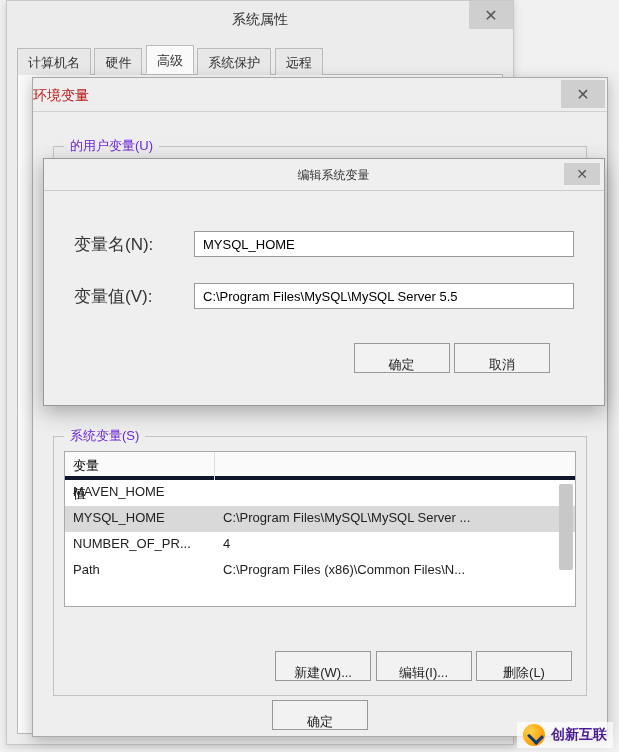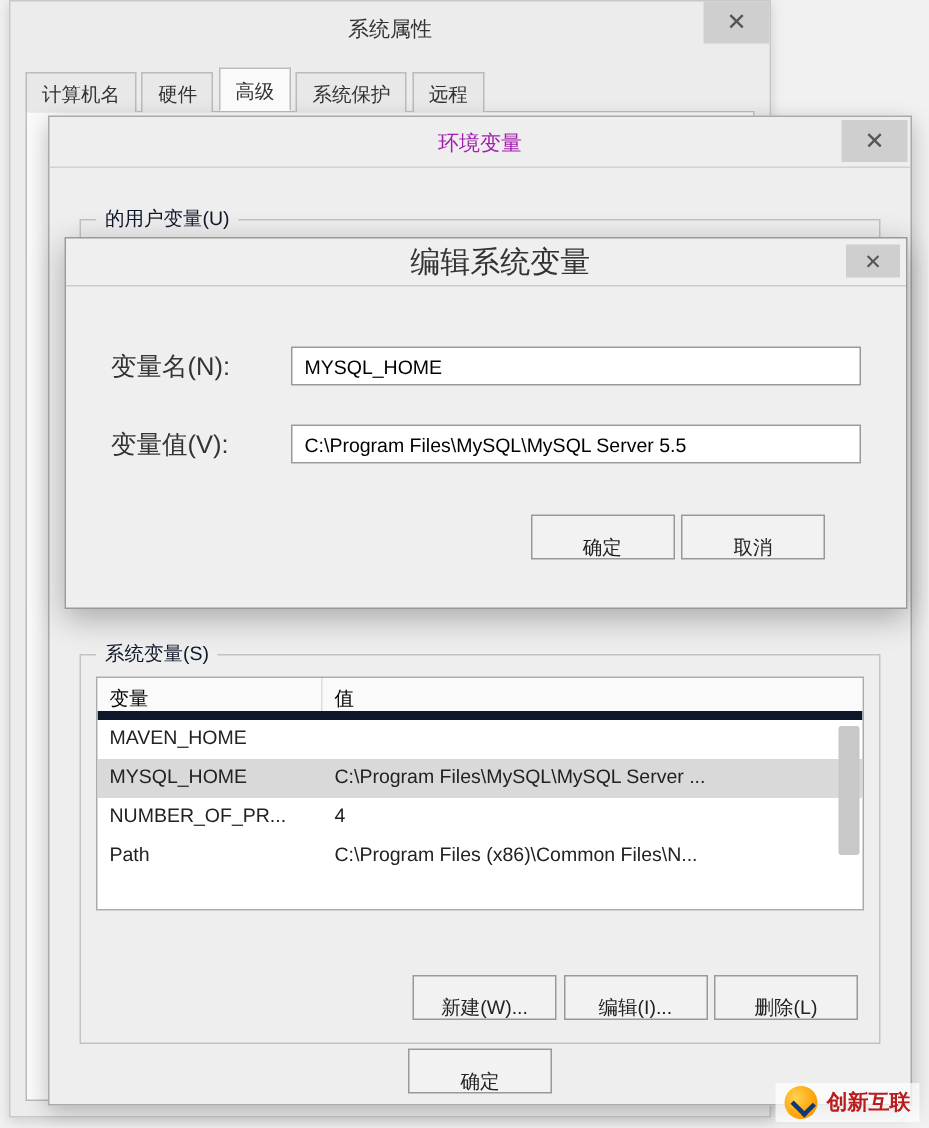--- a/index.html
+++ b/index.html
@@ -13,58 +13,58 @@
 
   .tabstrip { position:relative; height:30px; margin:8px 10px 0 10px; border-bottom:1px solid #bbb; }
   .tab { display:inline-block; height:27px; line-height:27px; padding:0 10px; font-size:13px; color:#333; background:#e8e8e8; border:1px solid #bbb; border-bottom:none; margin-right:-1px; position:relative; top:2px; cursor:pointer; }
   .tab.active { background:#fafafa; top:0; height:29px; line-height:29px; z-index:2; border-bottom:1px solid #fafafa; }
 
   .tabbody { position:absolute; left:10px; right:10px; top:74px; bottom:10px; background:#fafafa; border:1px solid #bbb; border-top:none; }
 
   
   .envdlg { position:absolute; left:14px; top:2px; width:576px; height:660px; background:#eeeeee; border:1px solid #aaa; box-shadow:0 4px 14px rgba(0,0,0,.25); }
   .envdlg-titlebar { position:relative; height:34px; border-bottom:1px solid #d0d0d0; }
-  .envdlg-title { text-align:center; line-height:34px; font-size:14px; color:#a21caf; }
+  .envdlg-title { text-align:left; line-height:34px; font-size:14px; color:#b91c1c; }
   .envdlg .close-btn { right:2px; top:2px; }
 
   .groupbox { position:absolute; border:1px solid #c3c3c3; background:#eeeeee; }
-  .grouplabel { position:absolute; top:-10px; left:10px; background:#eeeeee; padding:0 6px; font-size:13px; color:#0f172a; }
+  .grouplabel { position:absolute; top:-10px; left:10px; background:#eeeeee; padding:0 6px; font-size:13px; color:#6d28d9; }
 
   .uservars-group { left:20px; top:68px; width:534px; height:60px; }
   .sysvars-group { left:20px; top:358px; width:534px; height:260px; }
 
   
   .editdlg { position:absolute; left:10px; top:80px; width:562px; height:248px; background:#efefef; border:1px solid #999; box-shadow:0 6px 20px rgba(0,0,0,.3); z-index:5; }
   .editdlg-titlebar { position:relative; height:32px; border-bottom:1px solid #ccc; }
-  .editdlg-title { text-align:center; line-height:32px; font-size:20px; color:#333;margin-left:19px; }
+  .editdlg-title { text-align:center; line-height:32px; font-size:12px; color:#333;margin-left:19px; }
   .editdlg .close-btn { right:4px; top:4px; width:36px; height:22px; font-size:14px; }
 
   .editform { padding:40px 30px 0 30px; }
   .formrow { display:flex; align-items:center; margin-bottom:26px; }
   .formrow label { width:120px; font-size:17px; color:#333; }
   .formrow input { flex:1; height:26px; padding:0 8px; font-size:13px; border:1px solid #999; background:#fff; }
   .editbtns { text-align:right; padding:8px 24px 0 0; }
   .winbtn { display:inline-block; min-width:96px; height:30px; margin-left:0; background:#f2f2f2; border:1px solid #999; font-size:13px; color:#222; cursor:pointer; padding:12px 14px; }
 
   
   .tablewrap { position:absolute; left:10px; top:14px; right:10px; height:156px; border:1px solid #aaa; background:#fff; overflow:hidden; }
-  .tblhead { display:flex; height:28px; border-bottom:6px solid #0f172a; background:#fafafa; }
+  .tblhead { display:flex; height:28px; border-bottom:4px solid #0f172a; background:#fafafa;flex-direction:column; }
   .tblhead .col1 { width:150px; padding:5px 8px; font-size:13px; border-right:1px solid #ddd; }
   .tblhead .col2 { flex:1; padding:5px 8px; font-size:13px; }
   .tblbody { overflow-y:auto; height:127px; }
   .tblrow { display:flex; height:26px; font-size:13px; color:#222; cursor:pointer; }
   .tblrow.selected { background:#d9d9d9; }
   .tblrow .col1 { width:150px; padding:4px 8px; white-space:nowrap; overflow:hidden; text-overflow:ellipsis; }
   .tblrow .col2 { flex:1; padding:4px 8px; white-space:nowrap; overflow:hidden; text-overflow:ellipsis; }
   .scrollthumb { position:absolute; right:2px; top:32px; width:14px; height:86px; background:#c8c8c8; border-radius:2px; }
 
   .sysvars-btns { position:absolute; right:14px; bottom:14px; }
 
   .env-ok { position:absolute; left:50%; transform:translateX(-50%); bottom:6px; }
-  .watermark { position:absolute; right:6px; bottom:4px; display:flex; align-items:center; gap:6px; font-size:14px; color:#b91c1c; font-weight:600; background:rgba(255,255,255,.7); padding:2px 6px; }
+  .watermark { position:absolute; right:6px; bottom:4px; display:flex; align-items:center; gap:6px; font-size:14px; color:#4c1d95; font-weight:600; background:rgba(255,255,255,.7); padding:2px 6px; }
   .wm-icon { width:22px; height:22px; border-radius:50%; background:radial-gradient(circle at 35% 35%, #ffd34d 0%, #ff9b00 70%); position:relative; }
   .wm-icon::after { content:""; position:absolute; left:7px; top:6px; width:8px; height:10px; border-left:3px solid #0b3a7a; border-bottom:3px solid #0b3a7a; transform:rotate(-45deg); }
 </style>
 </head>
 <body>
 
 <div class="sysprops">
   <div class="sysprops-titlebar">
     <div class="sysprops-title">系统属性</div>
     <button class="close-btn">✕</button>

